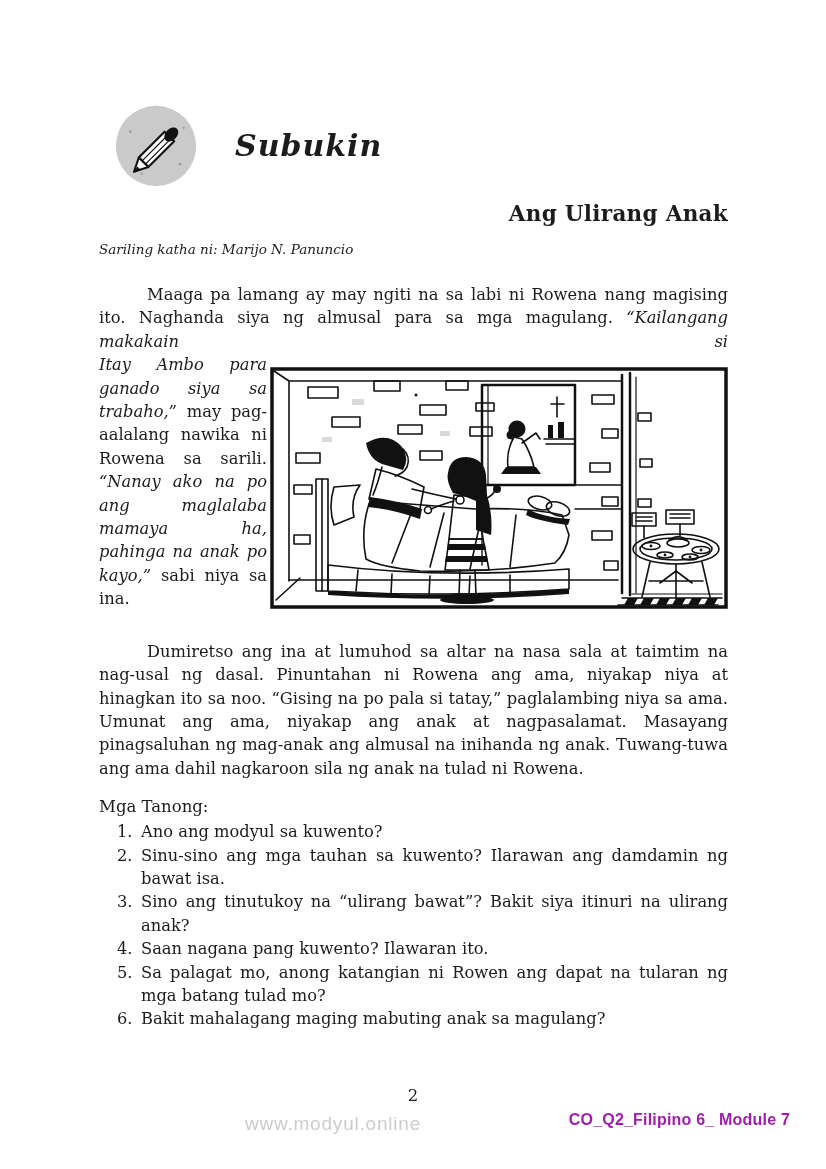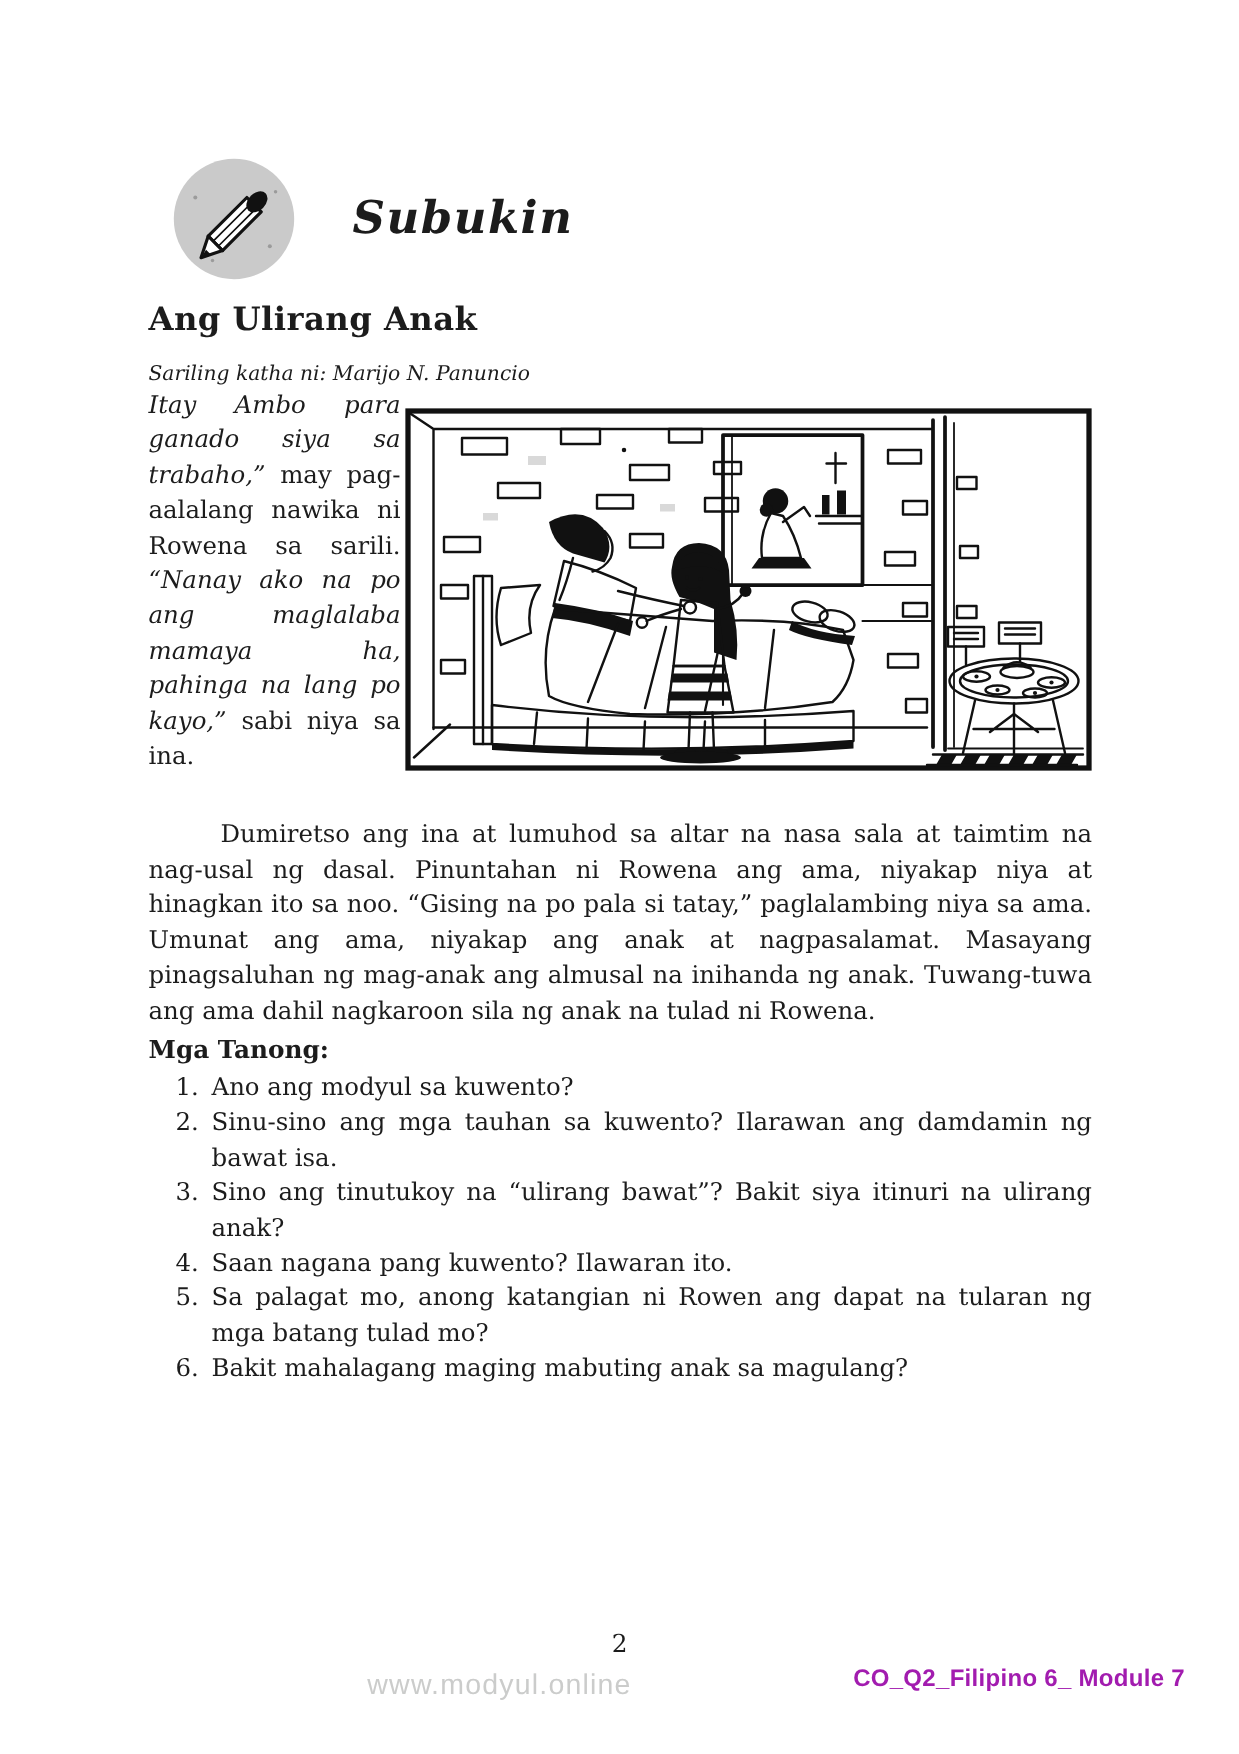--- a/index.html
+++ b/index.html
@@ -8,29 +8,29 @@
     position:relative; width:826px; height:1169px; background:#fff; overflow:hidden;
     color:#1c1c1c; font-family:"DejaVu Serif","Liberation Serif",serif;
     font-size:16.3px; line-height:23.4px;
     padding:102px 98px 14px 99px;
   }
   .header { display:flex; align-items:center; height:88px; }
   .icon-circle { width:86px; height:86px; margin-left:14px; flex:none; }
   .icon-circle svg { display:block; width:100%; height:100%; }
   .section-title { margin-left:36px; font-size:30px; font-weight:bold; font-style:italic; letter-spacing:1px; }
   .intro { margin-top:24px; text-align:justify; text-indent:48px; }
-  .story-title { margin-top:9px; text-align:left; font-size:21.5px; line-height:30px; font-weight:700; letter-spacing:.3px; }
+  .story-title { margin-top:9px; text-align:right; font-size:21.5px; line-height:30px; font-weight:700; letter-spacing:.3px; }
   .byline { margin-top:11px; text-align:left; font-style:italic; font-size:13.5px; line-height:18px; }
   .p1-full { margin-top:25px; text-align:justify; text-align-last:justify; text-indent:48px; }
   .story-row { display:flex; align-items:flex-start; }
   .p1-narrow { width:168px; flex:none; text-align:justify; }
   .illustration { margin-left:auto; margin-top:14px; width:458px; height:242px; flex:none; }
   .illustration svg { display:block; width:100%; height:100%; }
   .p2 { margin-top:29px; text-align:justify; text-indent:48px; }
-  .q-heading { margin-top:3px; font-size:16.5px; font-weight:700; line-height:23px; }
+  .q-heading { margin-top:15px; font-size:16.5px; font-weight:400; line-height:23px; }
   .q-list { margin-top:2px; }
   .q-item { display:flex; }
   .q-num { flex:none; width:24px; margin-left:18px; }
   .q-text { flex:1; text-align:justify; }
   .it { font-style:italic; }
   .page-footer { position:absolute; left:0; top:1082px; width:826px; height:75px; }
   .page-number { position:absolute; left:0; top:2px; width:826px; text-align:center; font-size:16.5px; }
   .watermark { position:absolute; left:0; top:30px; width:666px; text-align:center;
     font-family:"Liberation Sans",sans-serif; font-size:19px; color:#cbcccb; letter-spacing:.8px; }
   .module-label { position:absolute; right:36px; top:26px;
@@ -57,23 +57,24 @@
         <ellipse cx="61" cy="33" rx="8.5" ry="6" fill="#111" transform="rotate(-45 61 33)"></ellipse>
       </svg>
     </div>
     <h1 class="section-title">Subukin</h1>
   </div>
 
 
   <h2 class="story-title">Ang Ulirang Anak</h2>
   <div class="byline">Sariling katha ni: Marijo N. Panuncio</div>
 
+  <p class="p1-full"><span>Maaga pa lamang ay may ngiti na sa labi ni Rowena nang magising ito. Naghanda siya ng almusal para sa mga magulang. </span><span class="it">“Kailangang makakain si</span></p>
 
   <div class="story-row">
-    <div class="p1-narrow"><span class="it">Itay Ambo para ganado siya sa trabaho,” </span><span>may pag-aalalang nawika ni Rowena sa sarili. </span><span class="it">“Nanay ako na po ang maglalaba mamaya ha, pahinga na lang po kayo,” </span><span>sabi niya sa ina.</span></div>
+    <div class="p1-narrow"><span class="it">Itay Ambo para ganado siya sa trabaho,” </span><span>may pag-aalalang nawika ni Rowena sa sarili. </span><span class="it">“Nanay ako na po ang maglalaba mamaya ha, pahinga na anak po kayo,” </span><span>sabi niya sa ina.</span></div>
 
     <div class="illustration">
       <svg viewBox="0 0 458 242" aria-hidden="true">
         <rect x="2" y="2" width="454" height="238" fill="#fff" stroke="#111" stroke-width="3.5"></rect>
         <g class="ink">
           <path d="M19 14 L19 214 M4 4 L19 14 M6 233 L30 211 M19 14 L352 14"></path>
           <path d="M19 213 L348 213"></path>
           <path d="M352 8 L352 226" stroke-width="2.5"></path>
           <path d="M360 6 L360 228" stroke-width="2.5"></path>
           <path d="M366 10 L366 226" stroke-width="1.2"></path>

